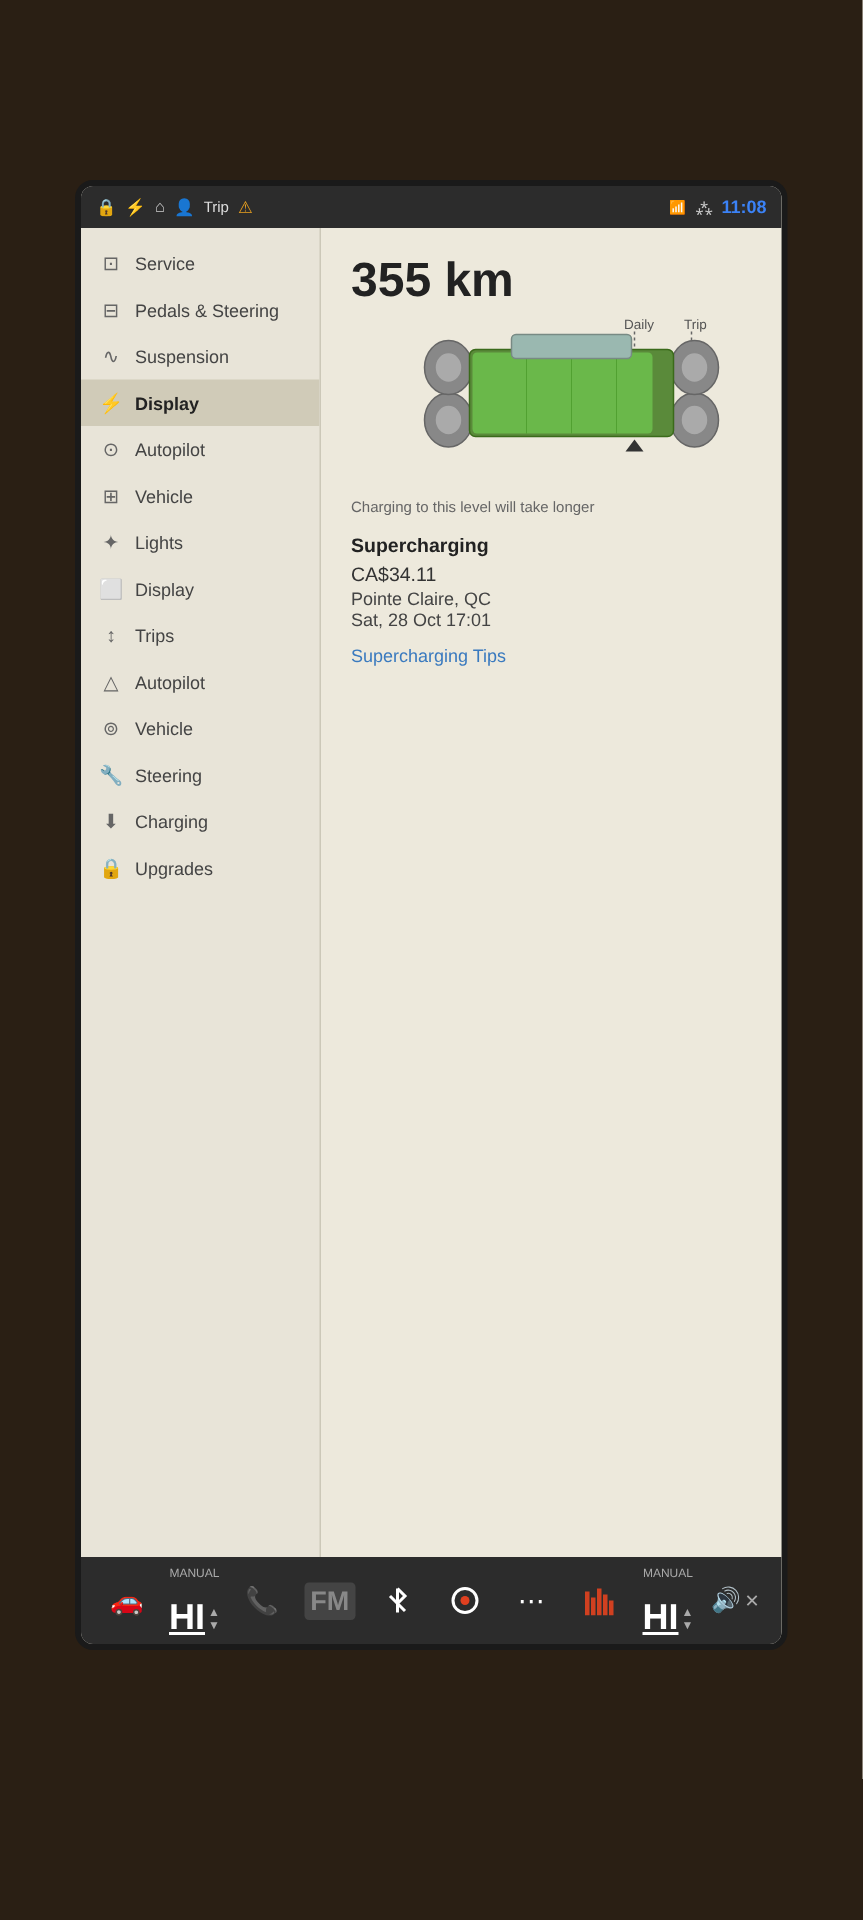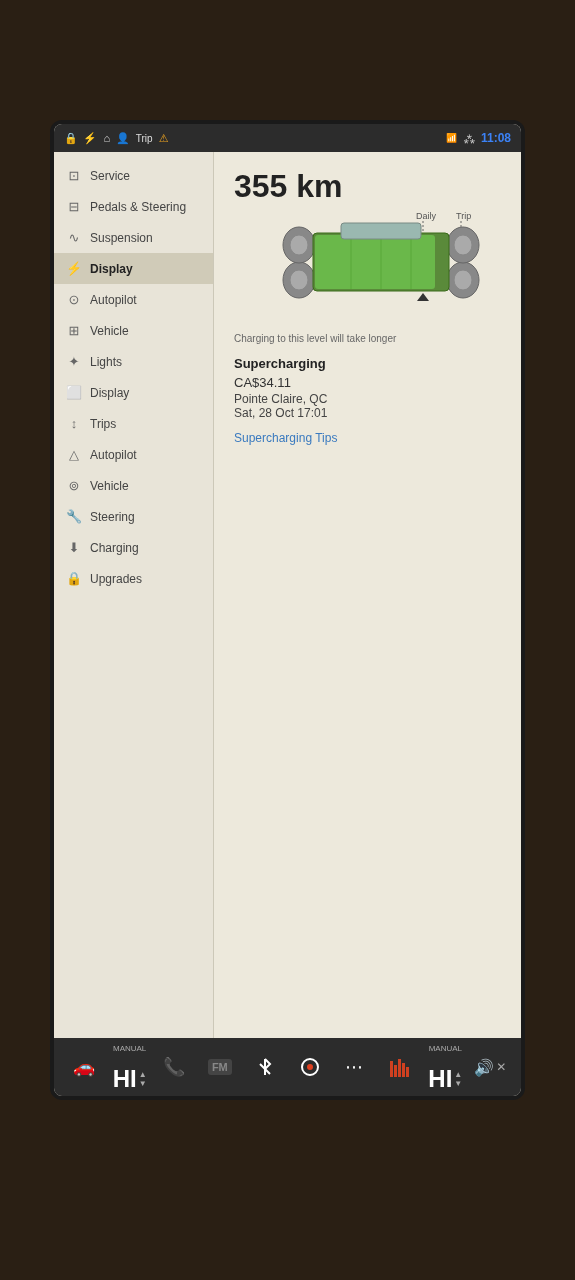--- a/index.html
+++ b/index.html
@@ -222,20 +222,21 @@
       color: #fff;
     }
 
     .taskbar-icon.car { font-size: 18px; }
 
     .taskbar-hi {
       font-size: 24px;
       font-weight: bold;
       color: #fff;
       line-height: 1;
+      text-decoration: underline;
     }
 
     .taskbar-arrows {
       display: flex;
       flex-direction: column;
       font-size: 8px;
       color: #aaa;
       gap: 0;
     }
 
@@ -406,21 +407,21 @@
             <span>▼</span>
           </div>
         </div>
       </div>
 
       <div class="taskbar-item">
         <span class="taskbar-icon" style="font-size:18px;">📞</span>
       </div>
 
       <div class="taskbar-item">
-        <span style="font-size:11px;font-weight:bold;color:#888;background:#444;padding:2px 4px;border-radius:3px;">FM</span>
+        <span style="font-size:18px;font-weight:bold;color:#888;background:#444;padding:2px 4px;border-radius:3px;">FM</span>
       </div>
 
       <div class="taskbar-item">
         <svg width="16" height="20" viewBox="0 0 16 20">
           <path d="M8 2 L8 18 M8 2 L13 7 L8 12 L13 17 M8 12 L3 7" stroke="#fff" stroke-width="2" fill="none"></path>
         </svg>
       </div>
 
       <div class="taskbar-item">
         <svg width="20" height="20" viewBox="0 0 20 20">

